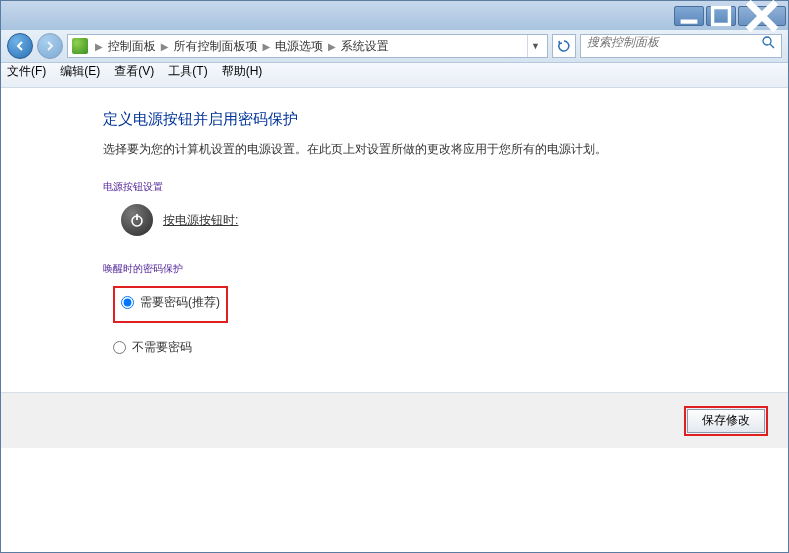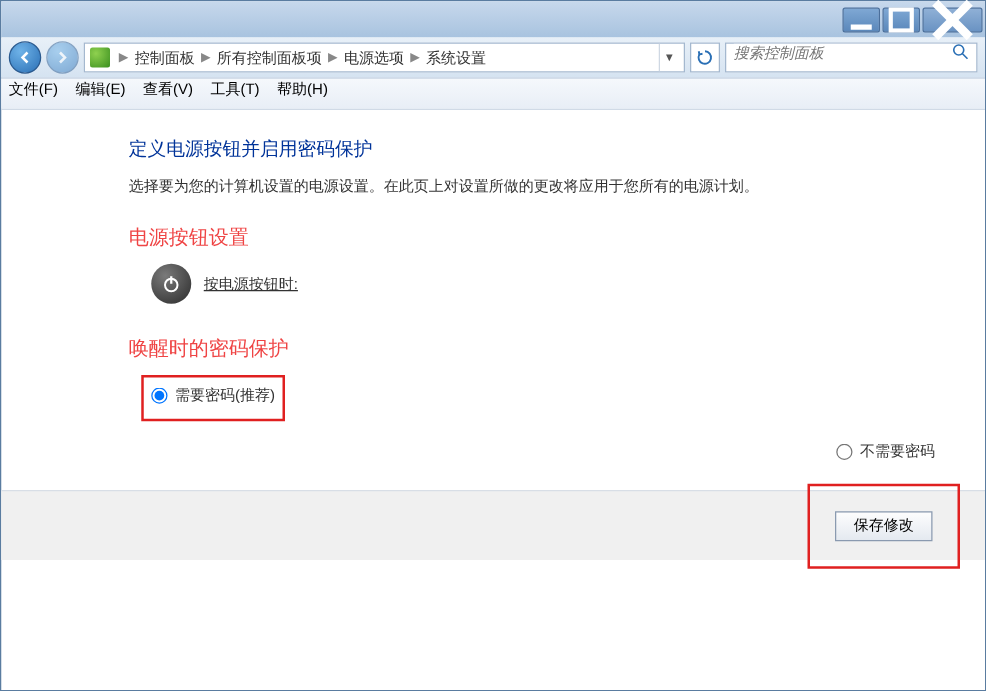--- a/index.html
+++ b/index.html
@@ -19,36 +19,36 @@
   .bc-drop { width: 16px; height: 22px; border-left: 1px solid #cfd8e3; display:flex; align-items:center; justify-content:center; color:#555; font-size:9px; }
   .refresh { width: 24px; height: 24px; border: 1px solid #a4b8cf; background: #fff; display: flex; align-items: center; justify-content: center; color: #2a6fb5; cursor: pointer; }
   .searchbox { width: 202px; height: 24px; background: #fff; border: 1px solid #a4b8cf; display: flex; align-items: flex-start; padding: 0 6px; }
   .searchbox input { border: none; outline: none; flex: 1; font-size: 12px; font-style: italic; color: #888; }
   .searchbox .sicon { color: #2a6fb5; }
   .menubar { height: 25px; background: linear-gradient(#f5f8fc, #e8eef6); border-bottom: 1px solid #d0dae6; display: flex; align-items: flex-start; padding: 0 6px; font-size: 12px; gap: 14px; }
   .menuitem { cursor: pointer; }
   .content { padding: 22px 40px 0 102px; height: 304px; font-size: 12px; color: #333; overflow: hidden; }
   .page-title { font-size: 15px; color: #003399; font-weight: normal; margin-bottom: 12px; }
   .page-desc { font-size: 12px; color: #333; margin-bottom: 22px; }
-  .section-label { font-size: 16px; color: #ef4444; margin-bottom: 10px; }
+  .section-label { font-size: 10px; color: #4c1d95; margin-bottom: 10px; }
   .power-row { display: flex; align-items: center; gap: 10px; margin-left: 18px; margin-bottom: 26px; text-decoration: underline; }
   .power-icon { width: 32px; height: 32px; border-radius: 50%; background: radial-gradient(circle at 35% 30%, #7a7a7a, #2a2a2a); display: flex; align-items: center; justify-content: center; }
   .power-icon svg { width: 16px; height: 16px; }
   .power-label { font-size: 12px; }
   .dropdown { width: 150px; height: 22px; border: 1px solid #7a8fa8; background: linear-gradient(#fff, #e8eef6); font-size: 12px; padding: 0 4px; }
   .radio-group { margin-left: 10px; }
-  .radio-row { display: flex; align-items: flex-start; gap: 6px; margin-bottom: 6px; justify-content: flex-end; }
+  .radio-row { display: flex; align-items: flex-start; gap: 6px; margin-bottom: 6px; }
   .radio-row input { margin-top: 2px; }
   .radio-label { font-size: 12px; }
   .radio-desc { font-size: 12px; color: #333; margin-left: 22px; margin-bottom: 16px; line-height: 1.6; max-width: 560px; }
   .link { color: #0066cc; text-decoration: underline; cursor: pointer; }
   .highlight-box { border: 2px solid #e02020; padding: 6px 6px 4px 6px; display: inline-block; margin-bottom: 8px; }
   .footer { height: 56px; border-top: 1px solid #d8dee6; background: #f0f0f0; display: flex; align-items: center; justify-content: flex-end; padding: 0 20px; gap: 10px; }
   .btn { min-width: 78px; height: 24px; border: 1px solid #8a9ab0; background: linear-gradient(#fdfdfd, #e4e9f0); font-size: 12px; cursor: pointer; padding: 0 12px; }
-  .btn-highlight { border: 2px solid #e02020; padding: 20px; display: inline-block; }
+  .btn-highlight { border: 2px solid #e02020; padding: 1px; display: inline-block; }
 </style>
 </head>
 <body>
 
 <div class="window">
 
   <div class="titlebar">
     <div class="winbtn">
         <svg viewBox="0 0 10 10">
           <line x1="2" y1="7" x2="8" y2="7" stroke="#fff" stroke-width="1.5"></line>

